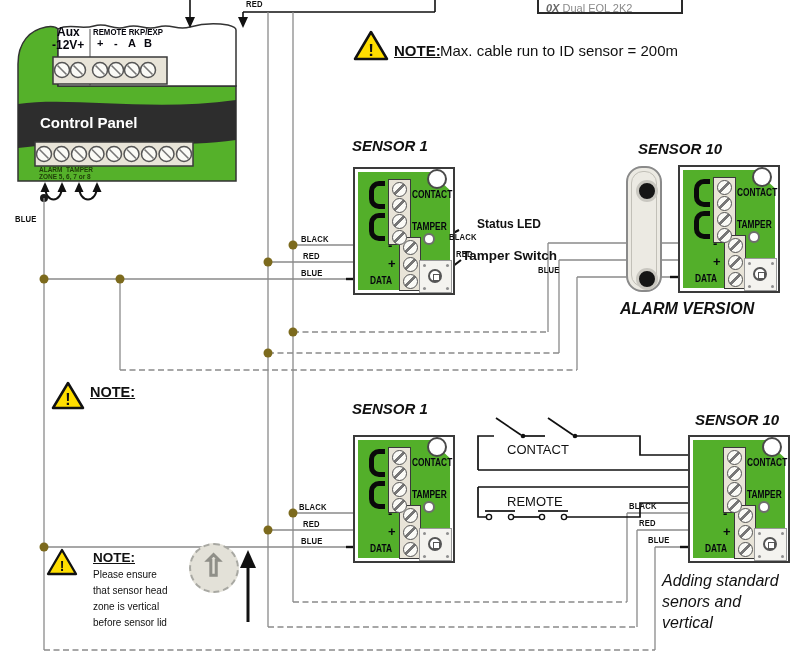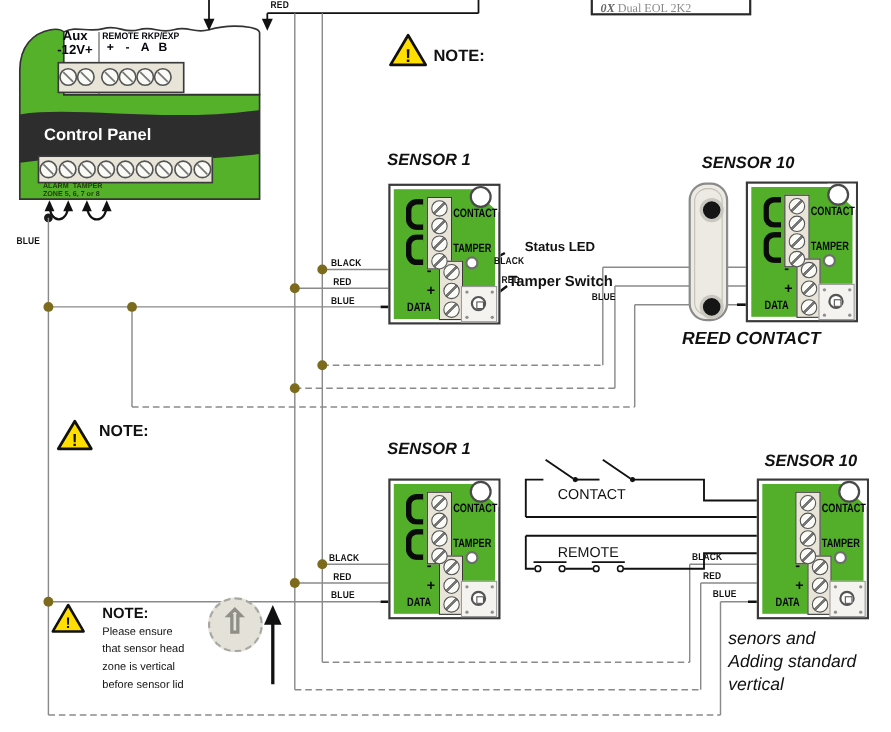--- a/index.html
+++ b/index.html
@@ -2,21 +2,21 @@
 <html><head>
 <meta charset="utf-8">
 <style>
   html,body{margin:0;padding:0;background:#fff;}
   #stage{position:relative;width:810px;height:665px;background:#fff;overflow:hidden;
          font-family:"Liberation Sans",sans-serif;color:#111;}
   svg{position:absolute;left:0;top:0;}
   .t{position:absolute;white-space:nowrap;line-height:1.05;}
   .b{font-weight:bold;}
   .i{font-style:italic;}
-  .u{}
+  .u{text-decoration:underline;}
   .wl{font-size:9px;font-weight:bold;transform:scale(.85,1);transform-origin:left top;letter-spacing:.2px;}
   .title{font-size:15px;font-weight:bold;font-style:italic;}
   .note-body{position:absolute;font-size:14px;line-height:17.5px;}
   .note-body div{white-space:nowrap;}
   
   .board{position:absolute;width:102px;height:128px;background:#fff;border:2px solid #3a3a3a;box-sizing:border-box;}
   .pcb{position:absolute;left:3px;top:3px;right:3px;bottom:3px;background:#53AF2A;}
   .wedge{position:absolute;right:0;top:0;width:0;height:0;border-left:26px solid transparent;border-top:24px solid #fff;}
   .notch{position:absolute;left:72px;top:0px;width:20px;height:20px;background:#fff;border:2px solid #4a4a4a;border-radius:50%;box-sizing:border-box;}
   .strip{position:absolute;background:#E8E4D8;border:1.5px solid #3a3a3a;box-sizing:border-box;}
@@ -36,21 +36,21 @@
   .tswitch::after{content:'';position:absolute;left:8px;top:8px;width:14px;height:14px;border:2px solid #555;border-radius:50%;box-sizing:border-box;background:#fff;}
   .tsw-in{position:absolute;left:13px;top:13px;width:5px;height:5px;border:1.5px solid #555;box-sizing:content-box;background:#fff;z-index:1;}
   
   .reed{position:absolute;left:626px;top:166px;width:36px;height:126px;background:#ECEAE3;border:2px solid #8a8a8a;border-radius:16px;box-sizing:border-box;}
   .reed::after{content:'';position:absolute;left:3px;top:3px;right:3px;bottom:3px;border:1px solid #c2c0b8;border-radius:12px;}
   .reed-dot{position:absolute;width:16px;height:16px;background:#151515;border:3px solid #C9C7C0;border-radius:50%;box-sizing:content-box;z-index:5;}
   
   .warn{position:absolute;}
   
   .eol{position:absolute;left:537px;top:-9px;width:146px;height:23px;border:2.5px solid #2a2a2a;background:#fff;box-sizing:border-box;}
-  .eol .in{position:absolute;left:7px;top:9px;font-size:11px;color:#8a8a8a;white-space:nowrap;font-family:Liberation Serif, serif;}
+  .eol .in{position:absolute;left:7px;top:9px;font-size:11px;color:#8a8a8a;white-space:nowrap;}
   .eol .px{font-weight:bold;font-style:italic;color:#666;}
   
   .shead{position:absolute;left:189px;top:543px;width:50px;height:50px;border-radius:50%;background:#E3E1D8;border:2px dashed #a8a8a2;box-sizing:border-box;z-index:4;}
   .shead span{position:absolute;left:50%;top:50%;transform:translate(-52%,-56%);font-size:30px;color:#FBFAF5;
               -webkit-text-stroke:1.5px #8f8f88;font-family:"DejaVu Sans",sans-serif;}
   .cp-txt{color:#06060e;}
 </style>
 </head>
 <body>
 
@@ -257,20 +257,21 @@
 
   <div class="eol">
     <div class="in"><span class="px">0X</span> <span>Dual EOL 2K2</span></div>
   </div>
 
   <svg class="warn" style="left:352px;top:29px" width="38" height="34">
     <path d="M19,3 L35,30 H3 Z" fill="#FFDE00" stroke="#111" stroke-width="2.5" stroke-linejoin="round"></path>
     <text x="19" y="27" text-anchor="middle" font-size="17" font-weight="bold" fill="#111">!</text>
   </svg>
   <div class="t b u" style="left:394px;top:43px;font-size:15px">NOTE:</div>
+  <div class="t" style="left:440px;top:43px;font-size:15px">Max. cable run to ID sensor = 200m</div>
 
   <svg class="warn" style="left:50px;top:380px" width="36" height="32">
     <path d="M18,3 L33,28 H3 Z" fill="#FFDE00" stroke="#111" stroke-width="2.5" stroke-linejoin="round"></path>
     <text x="18" y="25" text-anchor="middle" font-size="16" font-weight="bold" fill="#111">!</text>
   </svg>
   <div class="t b u" style="left:90px;top:385px;font-size:14.5px">NOTE:</div>
 
   <svg class="warn" style="left:46px;top:548px" width="32" height="28">
     <path d="M16,2 L30,26 H2 Z" fill="#FFDE00" stroke="#111" stroke-width="2.3" stroke-linejoin="round"></path>
     <text x="16" y="23" text-anchor="middle" font-size="14" font-weight="bold" fill="#111">!</text>
@@ -337,21 +338,21 @@
     <div class="sign" style="left:33px;top:69px">-</div>
     <div class="sign" style="left:33px;top:87px">+</div>
     <div class="pcb-lbl" style="left:15px;top:105px">DATA</div>
     <div class="led"></div>
     <div class="tswitch">
         <span class="tsw-in"></span>
       </div>
   </div>
   <div class="reed-dot" style="left:636px;top:180px"></div>
   <div class="reed-dot" style="left:636px;top:268px"></div>
-  <div class="t b i" style="left:620px;top:301px;font-size:16px">REED CONTACT</div>
+  <div class="t b i" style="left:620px;top:301px;font-size:16px">ALARM VERSION</div>
 
   <div class="t title" style="left:352px;top:401px">SENSOR 1</div>
   <div class="board" style="left:353px;top:435px">
     <div class="pcb"></div>
     <div class="wedge"></div>
     <div class="notch"></div>
     <div class="clip c1"></div>
     <div class="clip c2"></div>
     <div class="strip main"></div>
     <div class="strip lower"></div>
@@ -391,22 +392,22 @@
     <div class="pcb-lbl" style="left:57px;top:51px">TAMPER</div>
     <div class="sign" style="left:33px;top:69px">-</div>
     <div class="sign" style="left:33px;top:87px">+</div>
     <div class="pcb-lbl" style="left:15px;top:105px">DATA</div>
     <div class="led"></div>
     <div class="tswitch">
         <span class="tsw-in"></span>
       </div>
   </div>
   <div class="note-body i" style="left:662px;top:570px;font-size:16px;line-height:21px">
+    <div>Adding standard</div>
     <div>senors and</div>
-    <div>Adding standard</div>
     <div>vertical</div>
   </div>
 
   <div class="t" style="left:507px;top:443px;font-size:13px">CONTACT</div>
   <div class="t" style="left:507px;top:495px;font-size:13px">REMOTE</div>
 
   <div class="t wl" style="left:246px;top:0px">RED</div>
   <div class="t wl" style="left:15px;top:215px">BLUE</div>
 
   <div class="t wl" style="left:301px;top:235px">BLACK</div>

